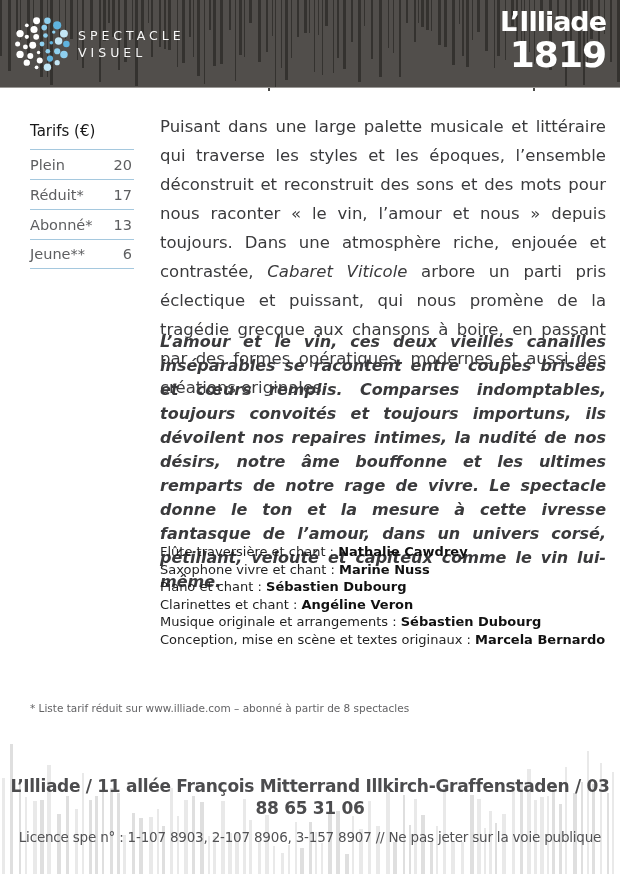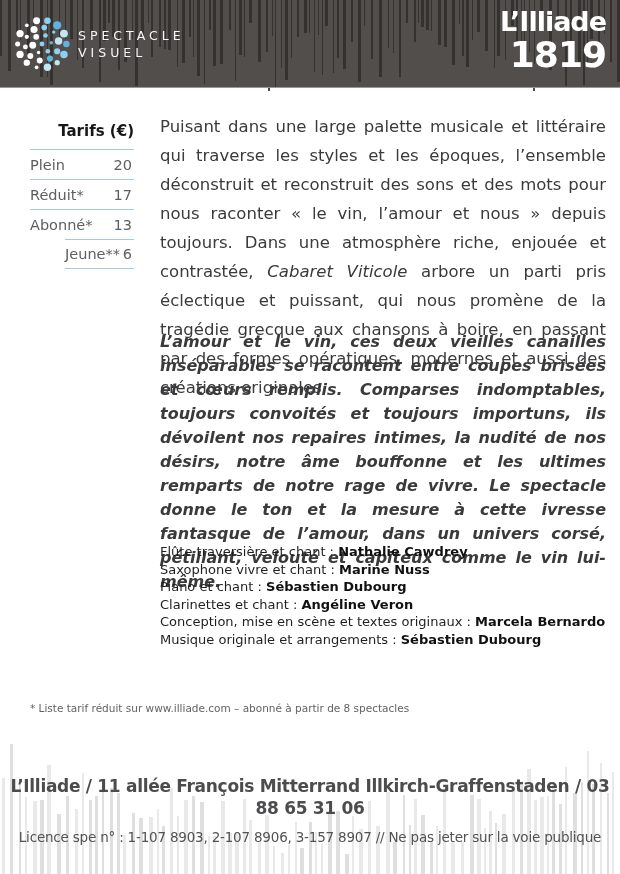--- a/index.html
+++ b/index.html
@@ -25,27 +25,27 @@
   .header-title {
     position: absolute; right: 14px; top: 7px; text-align: right; color: #ffffff;
     font-weight: 700; letter-spacing: -1px;
   }
   .header-title .t1 { font-size: 27px; line-height: 30px; display: block; }
   .header-title .t2 { font-size: 36px; line-height: 36px; display: block; }
   .tick { position: absolute; top: 88px; width: 2px; height: 3px; background: #4a4a48; }
 
   
   .tarifs { position: absolute; left: 30px; top: 122px; width: 104px; }
-  .tarifs-heading { font-size: 15px; font-weight: 700; color: #171717; padding-bottom: 9px; text-align: right; }
+  .tarifs-heading { font-size: 15px; font-weight: 400; color: #171717; padding-bottom: 9px; }
   .tarif-row {
     display: flex; justify-content: space-between; align-items: center;
     height: 30px; border-top: 1.5px solid var(--table-line, #a5c8de);
     font-size: 14.5px; color: #5d5e60;
   }
-  .tarif-row:last-child { border-bottom: 1.5px solid var(--table-line, #a5c8de); margin-left: 35px; }
+  .tarif-row:last-child { border-bottom: 1.5px solid var(--table-line, #a5c8de); }
   .tarif-row .val { padding-right: 2px; }
 
   
   .col { position: absolute; left: 160px; width: 446px; color: var(--body-text, #3a3a3c); }
   .para1 { top: 112px; font-size: 16.5px; line-height: 29px; text-align: justify; }
   .para1 .it { font-style: italic; }
   .quote { top: 330px; font-size: 16px; line-height: 24px; text-align: justify;
            font-weight: 700; font-style: italic; }
   .credits { top: 543px; font-size: 13px; line-height: 17.5px; color: #1f1f1f; }
   .credits b { font-weight: 700; color: #111; }
@@ -245,22 +245,22 @@
 
   <div class="col para1"><span>Puisant dans une large palette musicale et littéraire qui traverse les styles et les époques, l’ensemble déconstruit et reconstruit des sons et des mots pour nous raconter « le vin, l’amour et nous » depuis toujours. Dans une atmosphère riche, enjouée et contrastée, </span><span class="it">Cabaret Viticole</span><span> arbore un parti pris éclectique et puissant, qui nous promène de la tragédie grecque aux chansons à boire, en passant par des formes opératiques, modernes et aussi des créations originales.</span></div>
 
   <div class="col quote">L’amour et le vin, ces deux vieilles canailles inséparables se racontent entre coupes brisées et cœurs remplis. Comparses indomptables, toujours convoités et toujours importuns, ils dévoilent nos repaires intimes, la nudité de nos désirs, notre âme bouffonne et les ultimes remparts de notre rage de vivre. Le spectacle donne le ton et la mesure à cette ivresse fantasque de l’amour, dans un univers corsé, pétillant, velouté et capiteux comme le vin lui-même.</div>
 
   <div class="col credits">
     <div><span>Flûte traversière et chant : </span><b>Nathalie Cawdrey</b></div>
     <div><span>Saxophone vivre et chant : </span><b>Marine Nuss</b></div>
     <div><span>Piano et chant : </span><b>Sébastien Dubourg</b></div>
     <div><span>Clarinettes et chant : </span><b>Angéline Veron</b></div>
+    <div><span>Musique originale et arrangements : </span><b>Sébastien Dubourg</b></div>
     <div><span>Conception, mise en scène et textes originaux : </span><b>Marcela Bernardo</b></div>
-    <div><span>Musique originale et arrangements : </span><b>Sébastien Dubourg</b></div>
   </div>
 
   <div class="footnotes">
     <div>* Liste tarif réduit sur www.illiade.com – abonné à partir de 8 spectacles</div>
   </div>
 
   <div class="footer-stripes" id="footer-stripes">
       <div style="left: 2px; width: 3px; height: 96px;"></div>
       <div style="left: 10px; width: 3px; height: 130px; background: rgb(223, 223, 223);"></div>
       <div style="left: 19px; width: 2px; height: 91px; background: rgb(223, 223, 223);"></div>

